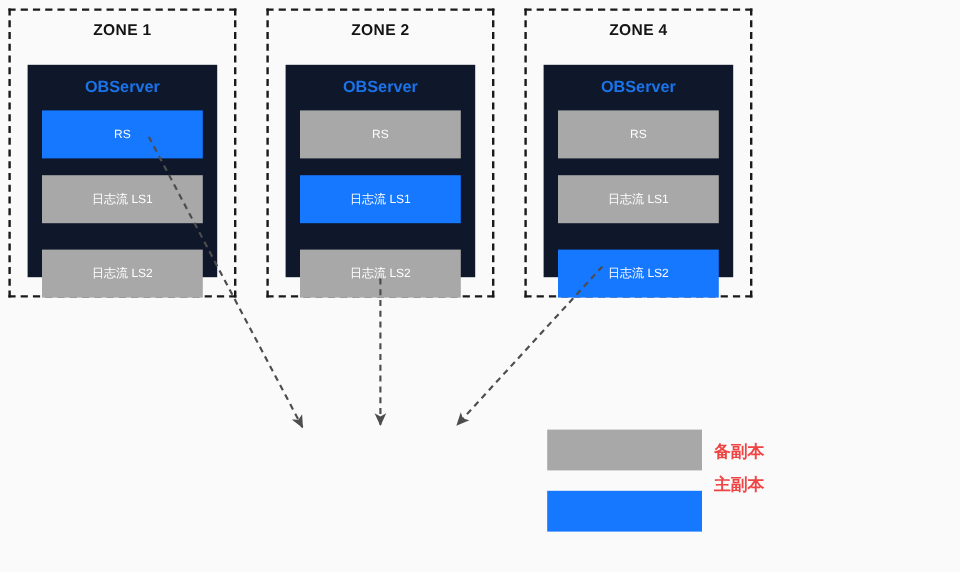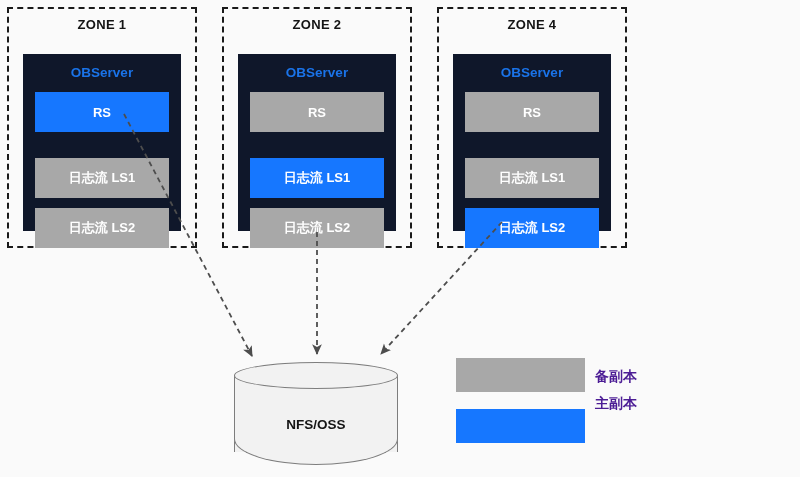--- a/index.html
+++ b/index.html
@@ -56,29 +56,29 @@
   }
   
   .comp-box {
     position: absolute;
     left: 12px;
     right: 12px;
     height: 40px;
     display: flex;
     align-items: center;
     justify-content: center;
-    font-size: 13px;
-    font-weight: bold;
+    font-size: 10px;
+    font-weight: normal;
     color: #ffffff;
     box-sizing: border-box;
   }
   .comp-box.primary { background: #1677ff; }
   .comp-box.backup  { background: #a8a8a8; }
   .comp-rs  { top: 38px; }
-  .comp-ls1 { top: 104px; text-align: center; }
+  .comp-ls1 { top: 92px; text-align: center; }
   .comp-ls2 { top: 154px; }
 
   
   #arrow-layer {
     position: absolute;
     left: 0; top: 0;
     width: 800px; height: 477px;
     pointer-events: none;
   }
   
@@ -140,21 +140,21 @@
     width: 129px;
     height: 34px;
   }
   .legend-swatch.backup  { top: 358px; background: #a8a8a8; }
   .legend-swatch.primary { top: 409px; background: #1677ff; }
   .legend-label {
     position: absolute;
     left: 595px;
     font-size: 14px;
     font-weight: bold;
-    color: #4c1d95;
+    color: #ef4444;
     font-family: "DejaVu Sans", "Liberation Sans", sans-serif;
   }
   .legend-label.backup  { top: 368px; }
   .legend-label.primary { top: 395px; }
 </style>
 </head>
 <body>
 
 <div id="canvas">
 
@@ -192,26 +192,20 @@
     <defs>
       <marker id="arrowhead" markerWidth="7" markerHeight="7" refX="5.4" refY="3.1" orient="auto" markerUnits="strokeWidth">
         <path d="M0,0.4 L6,3.1 L0,5.8 L1.5,3.1 Z" fill="#4d4d4d"></path>
       </marker>
     </defs>
     <line x1="124" y1="114" x2="252" y2="356" stroke="#4d4d4d" stroke-width="1.8" stroke-dasharray="5,4" marker-end="url(#arrowhead)"></line>
     <line x1="317" y1="232" x2="317" y2="354" stroke="#4d4d4d" stroke-width="1.8" stroke-dasharray="5,4" marker-end="url(#arrowhead)"></line>
     <line x1="502" y1="222" x2="381" y2="354" stroke="#4d4d4d" stroke-width="1.8" stroke-dasharray="5,4" marker-end="url(#arrowhead)"></line>
   </svg>
 
-  <div class="cylinder">
-    <div class="cyl-body"></div>
-    <div class="cyl-bottom"></div>
-    <div class="cyl-top"></div>
-    <div class="cyl-label">NFS/OSS</div>
-  </div>
 
   <div class="legend-swatch backup"></div>
   <div class="legend-label backup">备副本</div>
 
   <div class="legend-swatch primary"></div>
   <div class="legend-label primary">主副本</div>
 
 </div>
 
 </body></html>

